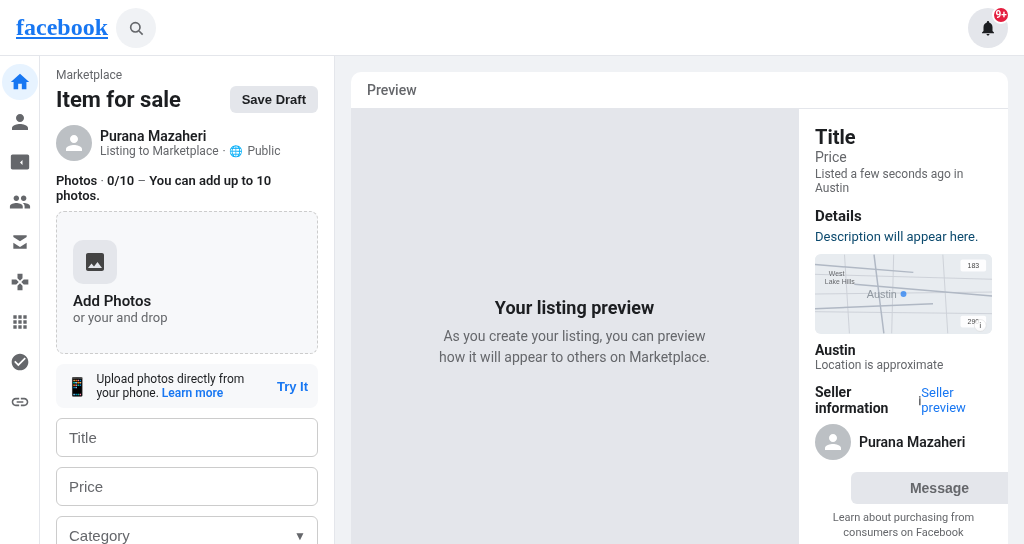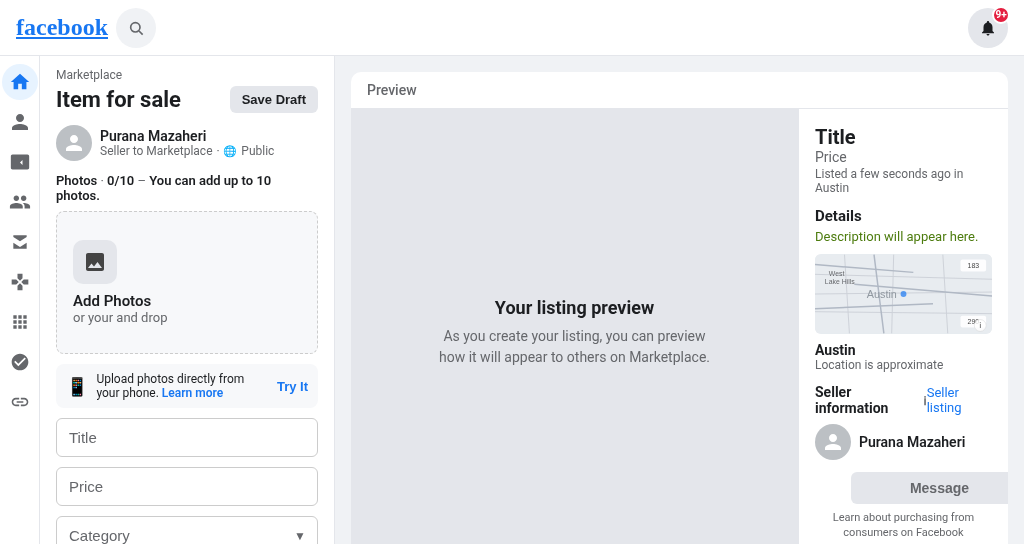--- a/index.html
+++ b/index.html
@@ -358,21 +358,21 @@
       margin-bottom: 12px;
     }
     .preview-section-label {
       font-size: 15px;
       font-weight: 700;
       color: #1c1e21;
       margin-bottom: 4px;
     }
     .preview-description {
       font-size: 13px;
-      color: #4d7c0f;
+      color: #0c4a6e;
       margin-bottom: 10px;
     }
     .map-placeholder {
       width: 100%;
       height: 80px;
       border-radius: 6px;
       overflow: hidden;
       margin-bottom: 8px;
       background: #e8ecf0;
       position: relative;
@@ -538,21 +538,21 @@
     
     <div class="user-row">
       <div class="user-avatar">
         <svg width="20" height="20" viewBox="0 0 24 24" fill="#fff">
             <path d="M12 12c2.7 0 4.8-2.1 4.8-4.8S14.7 2.4 12 2.4 7.2 4.5 7.2 7.2 9.3 12 12 12zm0 2.4c-3.2 0-9.6 1.6-9.6 4.8v2.4h19.2v-2.4c0-3.2-6.4-4.8-9.6-4.8z"></path>
           </svg>
       </div>
       <div>
         <div class="user-info-name">Purana Mazaheri</div>
         <div class="user-info-sub">
-          <span>Seller to Marketplace</span>
+          <span>Listing to Marketplace</span>
           <span>·</span>
           <span class="globe-icon">🌐</span>
           <span>Public</span>
         </div>
       </div>
     </div>
 
     
     <div class="photos-label">
       <span>Photos</span> · <span>0/10</span> – <span>You can add up to 10 photos.</span>
@@ -646,21 +646,21 @@
           </div>
 
           <div class="preview-location-name">Austin</div>
           <div class="preview-location-sub">Location is approximate</div>
 
           <div class="seller-section-header">
             <div class="seller-section-label">
               <span>Seller information</span>
               <span style="font-size:12px;color:#65676b;">ℹ</span>
             </div>
-            <span class="seller-details-link">Seller listing</span>
+            <span class="seller-details-link">Seller preview</span>
           </div>
           <div class="seller-row">
             <div class="seller-avatar">
               <svg width="20" height="20" viewBox="0 0 24 24" fill="#fff">
                   <path d="M12 12c2.7 0 4.8-2.1 4.8-4.8S14.7 2.4 12 2.4 7.2 4.5 7.2 7.2 9.3 12 12 12zm0 2.4c-3.2 0-9.6 1.6-9.6 4.8v2.4h19.2v-2.4c0-3.2-6.4-4.8-9.6-4.8z"></path>
                 </svg>
             </div>
             <span class="seller-name">Purana Mazaheri</span>
           </div>
 

